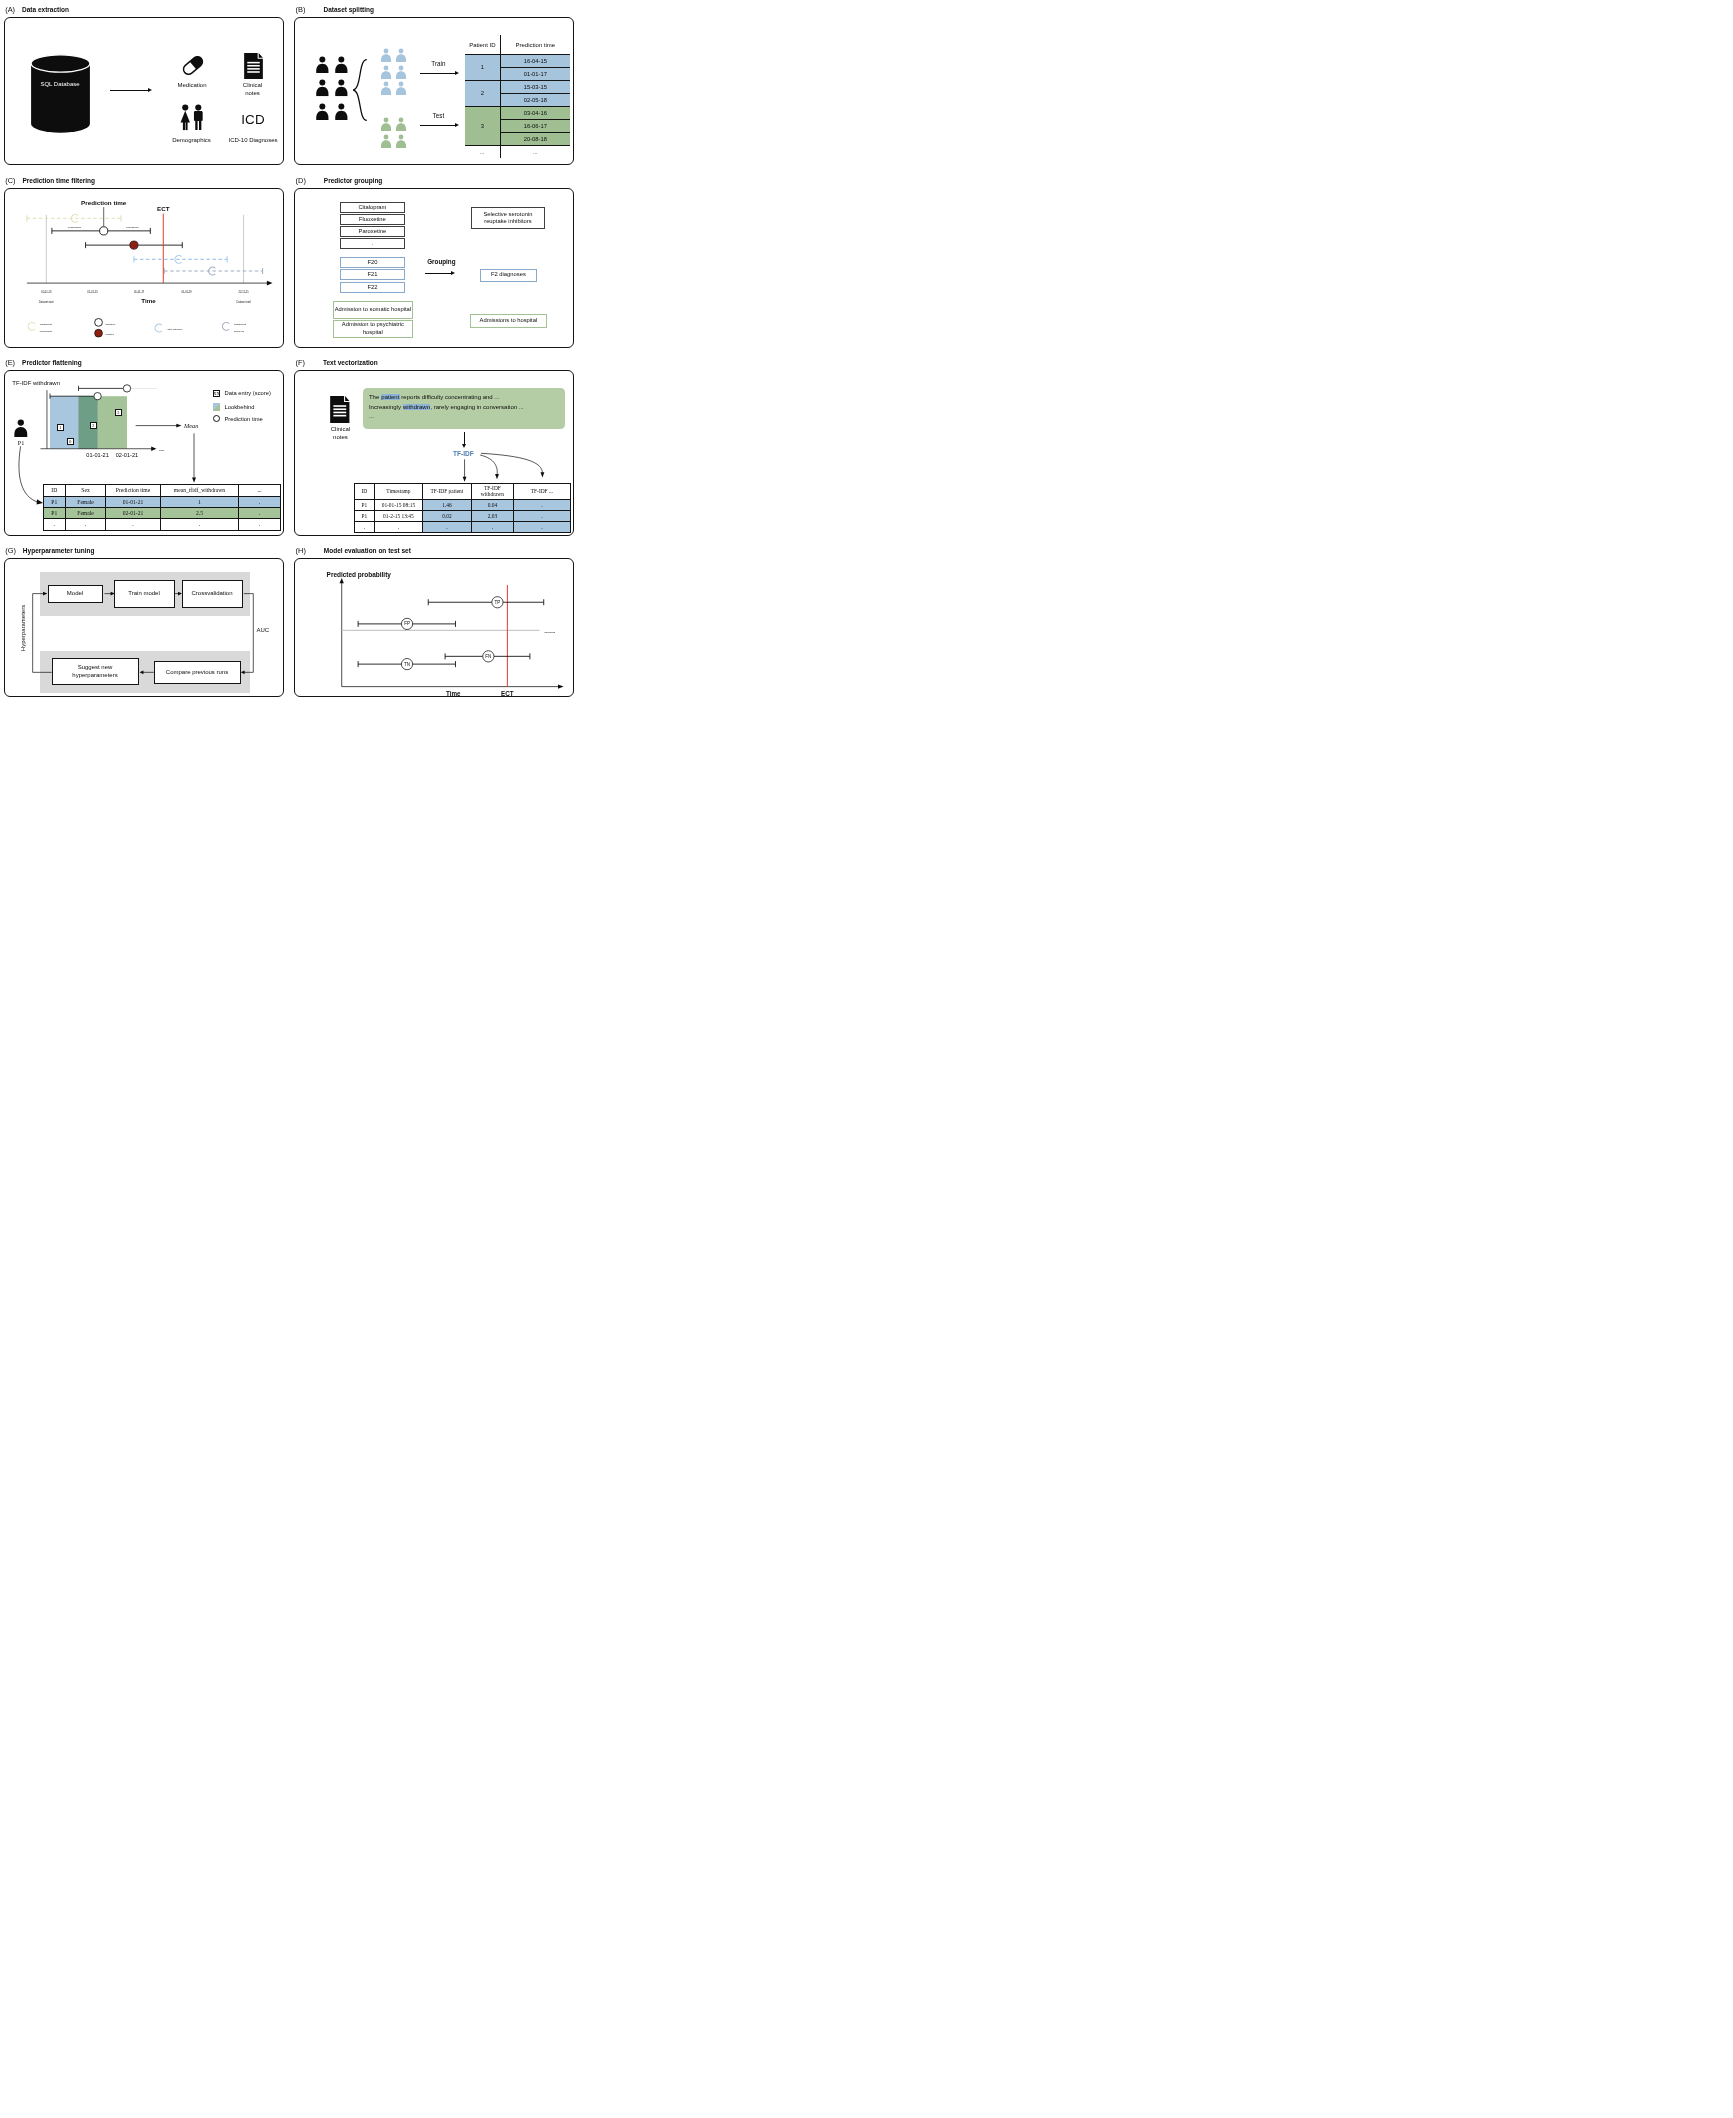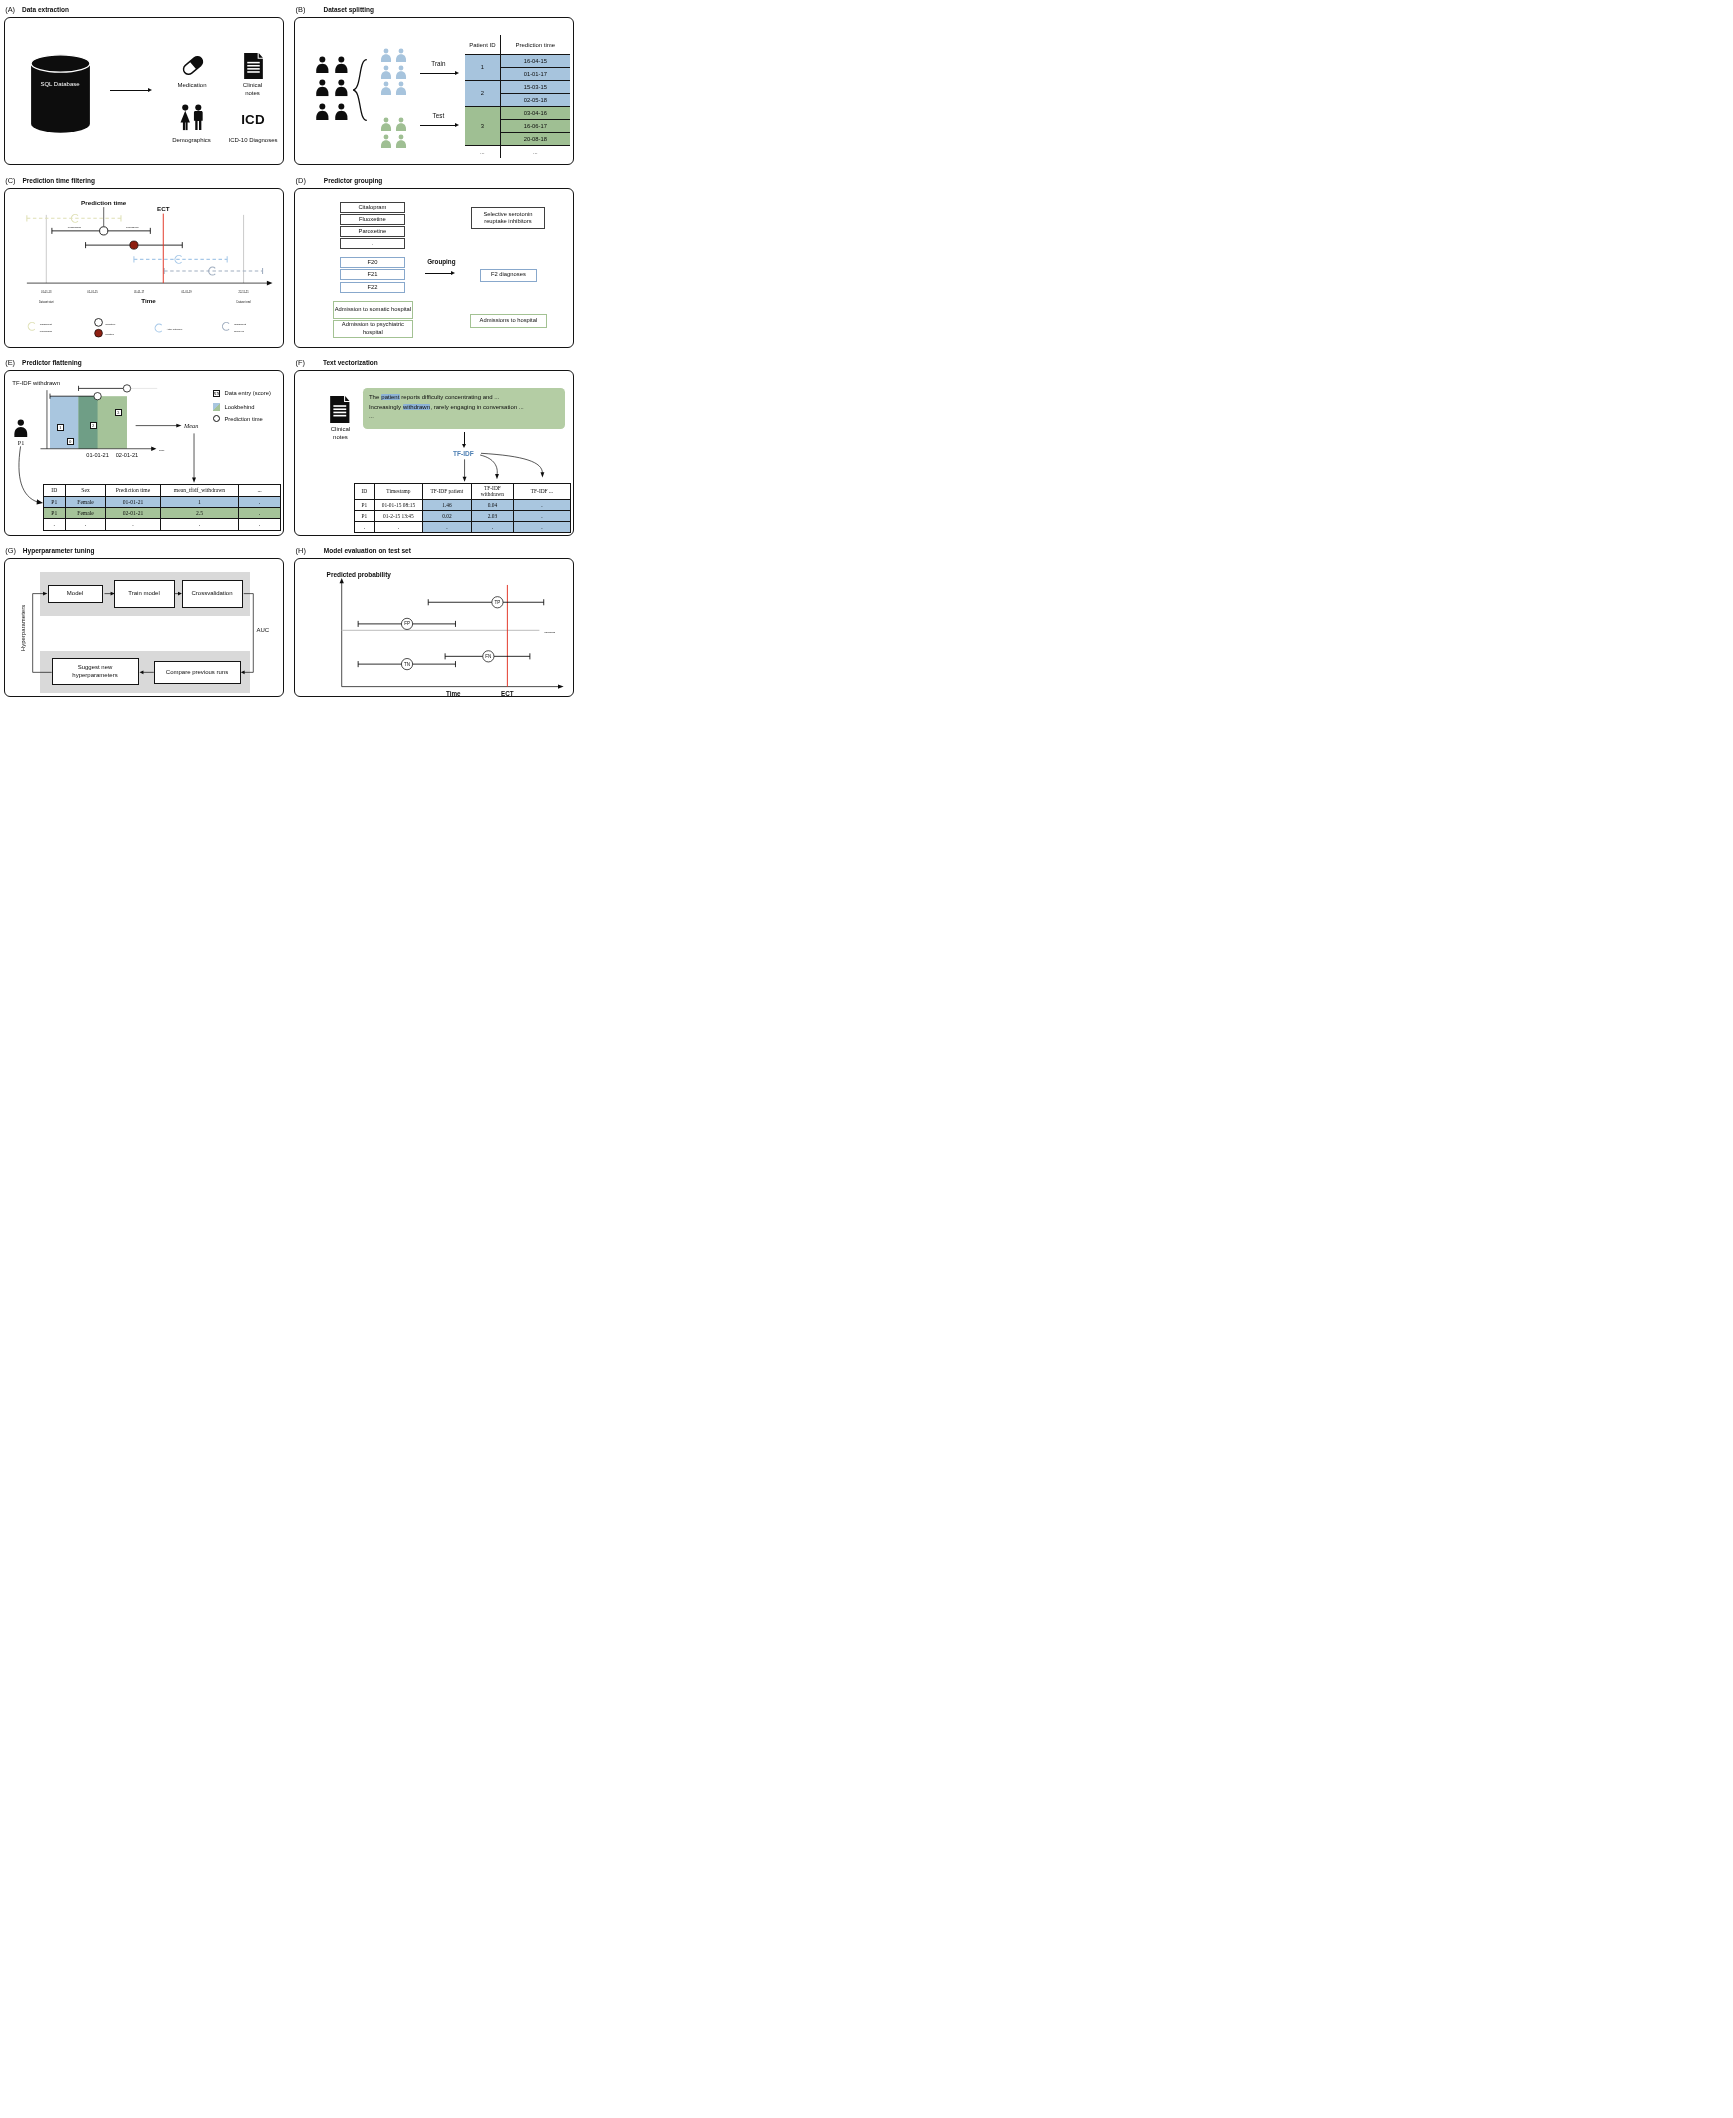--- a/index.html
+++ b/index.html
@@ -96,21 +96,21 @@
           <circle cx="17" cy="8" r="6.8"></circle>
           <polygon points="17,15 6.5,41 27.5,41"></polygon>
           <rect x="11.8" y="39" width="4.6" height="19"></rect>
           <rect x="17.6" y="39" width="4.6" height="19"></rect>
           <circle cx="46" cy="8" r="6.8"></circle>
           <path d="M39.5 15.5h13c1.9 0 3.2 1.4 3.2 3.3V37h-2.9v21h-5.2V38h-3.2v20h-5.2V37h-2.9V18.8c0-1.9 1.3-3.3 3.2-3.3z"></path>
         </g>
       </svg>
     </div>
     <div class="abs lbl" style="left:159px;top:119px;width:56px">Demographics</div>
-    <div class="abs" style="left:233px;top:94px;width:31px;text-align:center;font-size:13.4px;font-weight:700;letter-spacing:0.2px">ICD</div>
+    <div class="abs" style="left:233px;top:94px;width:31px;text-align:center;font-size:13.4px;font-weight:400;letter-spacing:0.2px">ICD</div>
     <div class="abs lbl" style="left:220px;top:119px;width:57px">ICD-10 Diagnoses</div>
   </div>
 </section>
 
 <section>
   <div class="panel-head gap-w">
     <span class="panel-tag">(B)</span>
     <span class="panel-title">Dataset splitting</span>
   </div>
   <div class="pbox" style="width:280px;height:148px">

